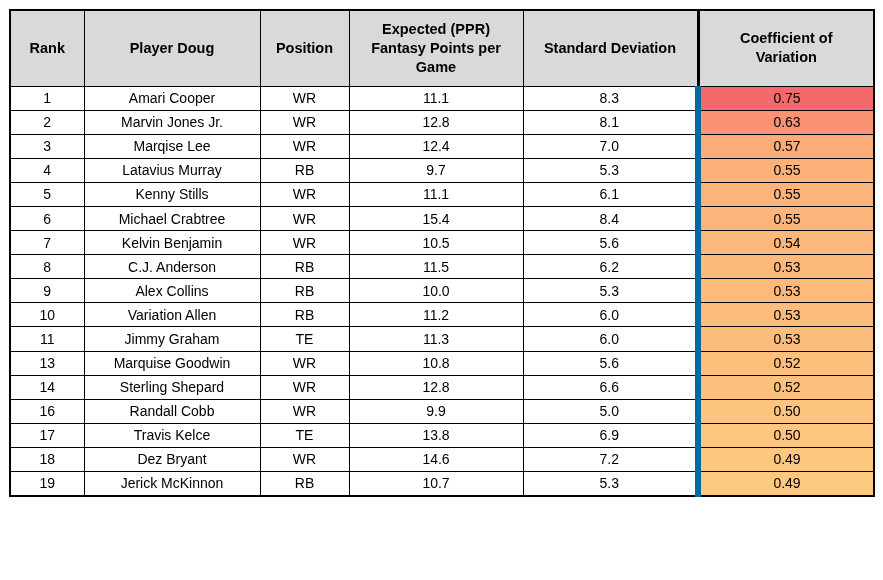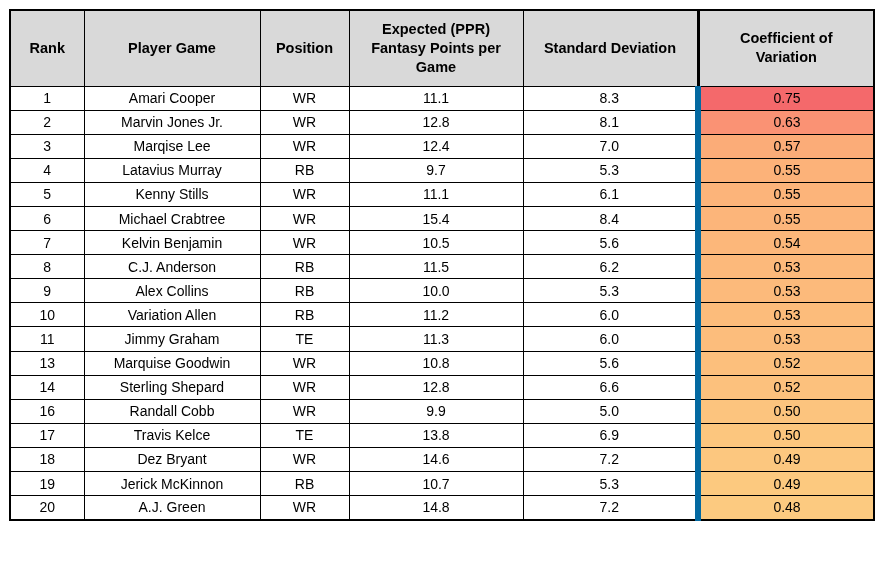--- a/index.html
+++ b/index.html
@@ -97,21 +97,21 @@
       <col class="c-expected">
       <col class="c-stdev">
       <col class="c-cv">
     </colgroup>
     <thead>
       <tr>
           <th class="head-rank">
             <span class="hdr-line">Rank</span>
           </th>
           <th>
-            <span class="hdr-line">Player Game</span>
+            <span class="hdr-line">Player Doug</span>
           </th>
           <th>
             <span class="hdr-line">Position</span>
           </th>
           <th>
             <span class="hdr-line">Expected (PPR)</span>
             <span class="hdr-line">Fantasy Points per</span>
             <span class="hdr-line">Game</span>
           </th>
           <th>
@@ -253,23 +253,15 @@
           <td class="cell-cv" style="background: rgb(252, 199, 127);">0.49</td>
         </tr>
         <tr>
           <td class="cell-rank">19</td>
           <td class="cell-player">Jerick McKinnon</td>
           <td class="cell-position">RB</td>
           <td class="cell-expected">10.7</td>
           <td class="cell-stdev">5.3</td>
           <td class="cell-cv" style="background: rgb(252, 201, 127);">0.49</td>
         </tr>
-        <tr>
-          <td class="cell-rank">20</td>
-          <td class="cell-player">A.J. Green</td>
-          <td class="cell-position">WR</td>
-          <td class="cell-expected">14.8</td>
-          <td class="cell-stdev">7.2</td>
-          <td class="cell-cv" style="background: rgb(252, 202, 128);">0.48</td>
-        </tr>
       </tbody>
   </table>
 </div>
 
 </body></html>

